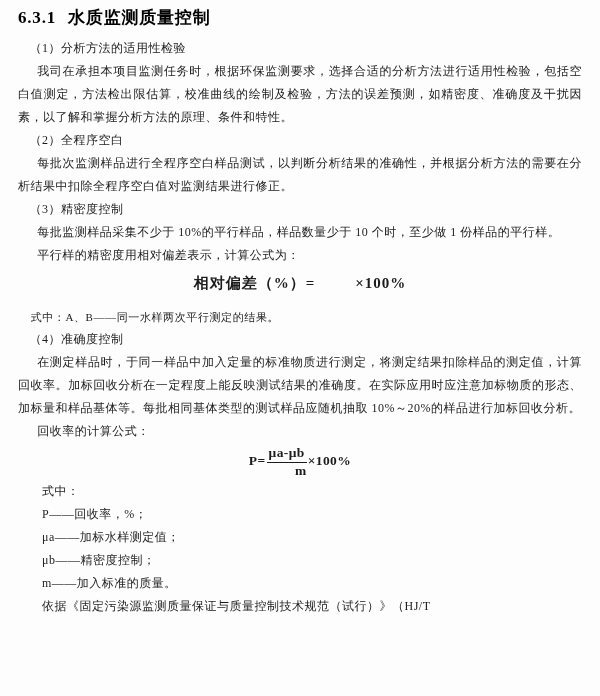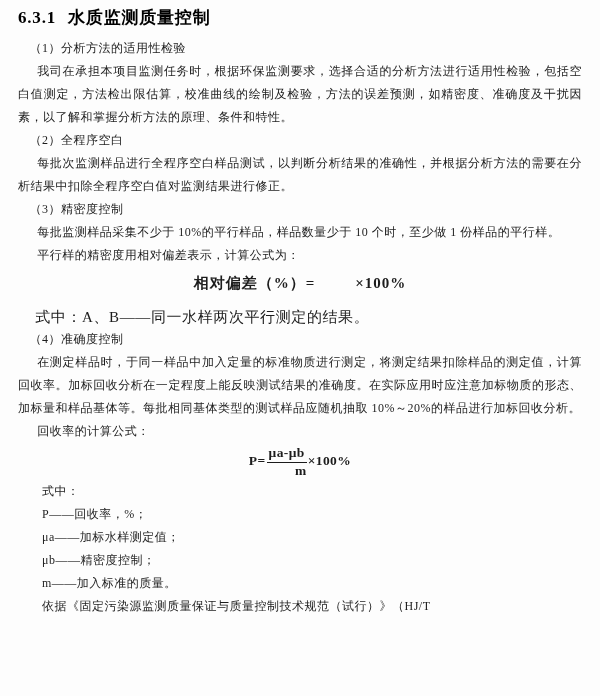--- a/index.html
+++ b/index.html
@@ -55,21 +55,21 @@
     margin: 6px 0 13px 0;
     line-height: 21px;
   }
 
   .gap-spacer {
     display: inline-block;
     width: 40px;
   }
 
   .formula-note {
-    font-size: 15px;
+    font-size: 11px;
     line-height: 20px;
     text-indent: 1.15em;
     letter-spacing: 0.6px;
     margin-bottom: 1px;
   }
 
   .formula2 {
     text-align: center;
     font-weight: 700;
     font-size: 13.5px;

